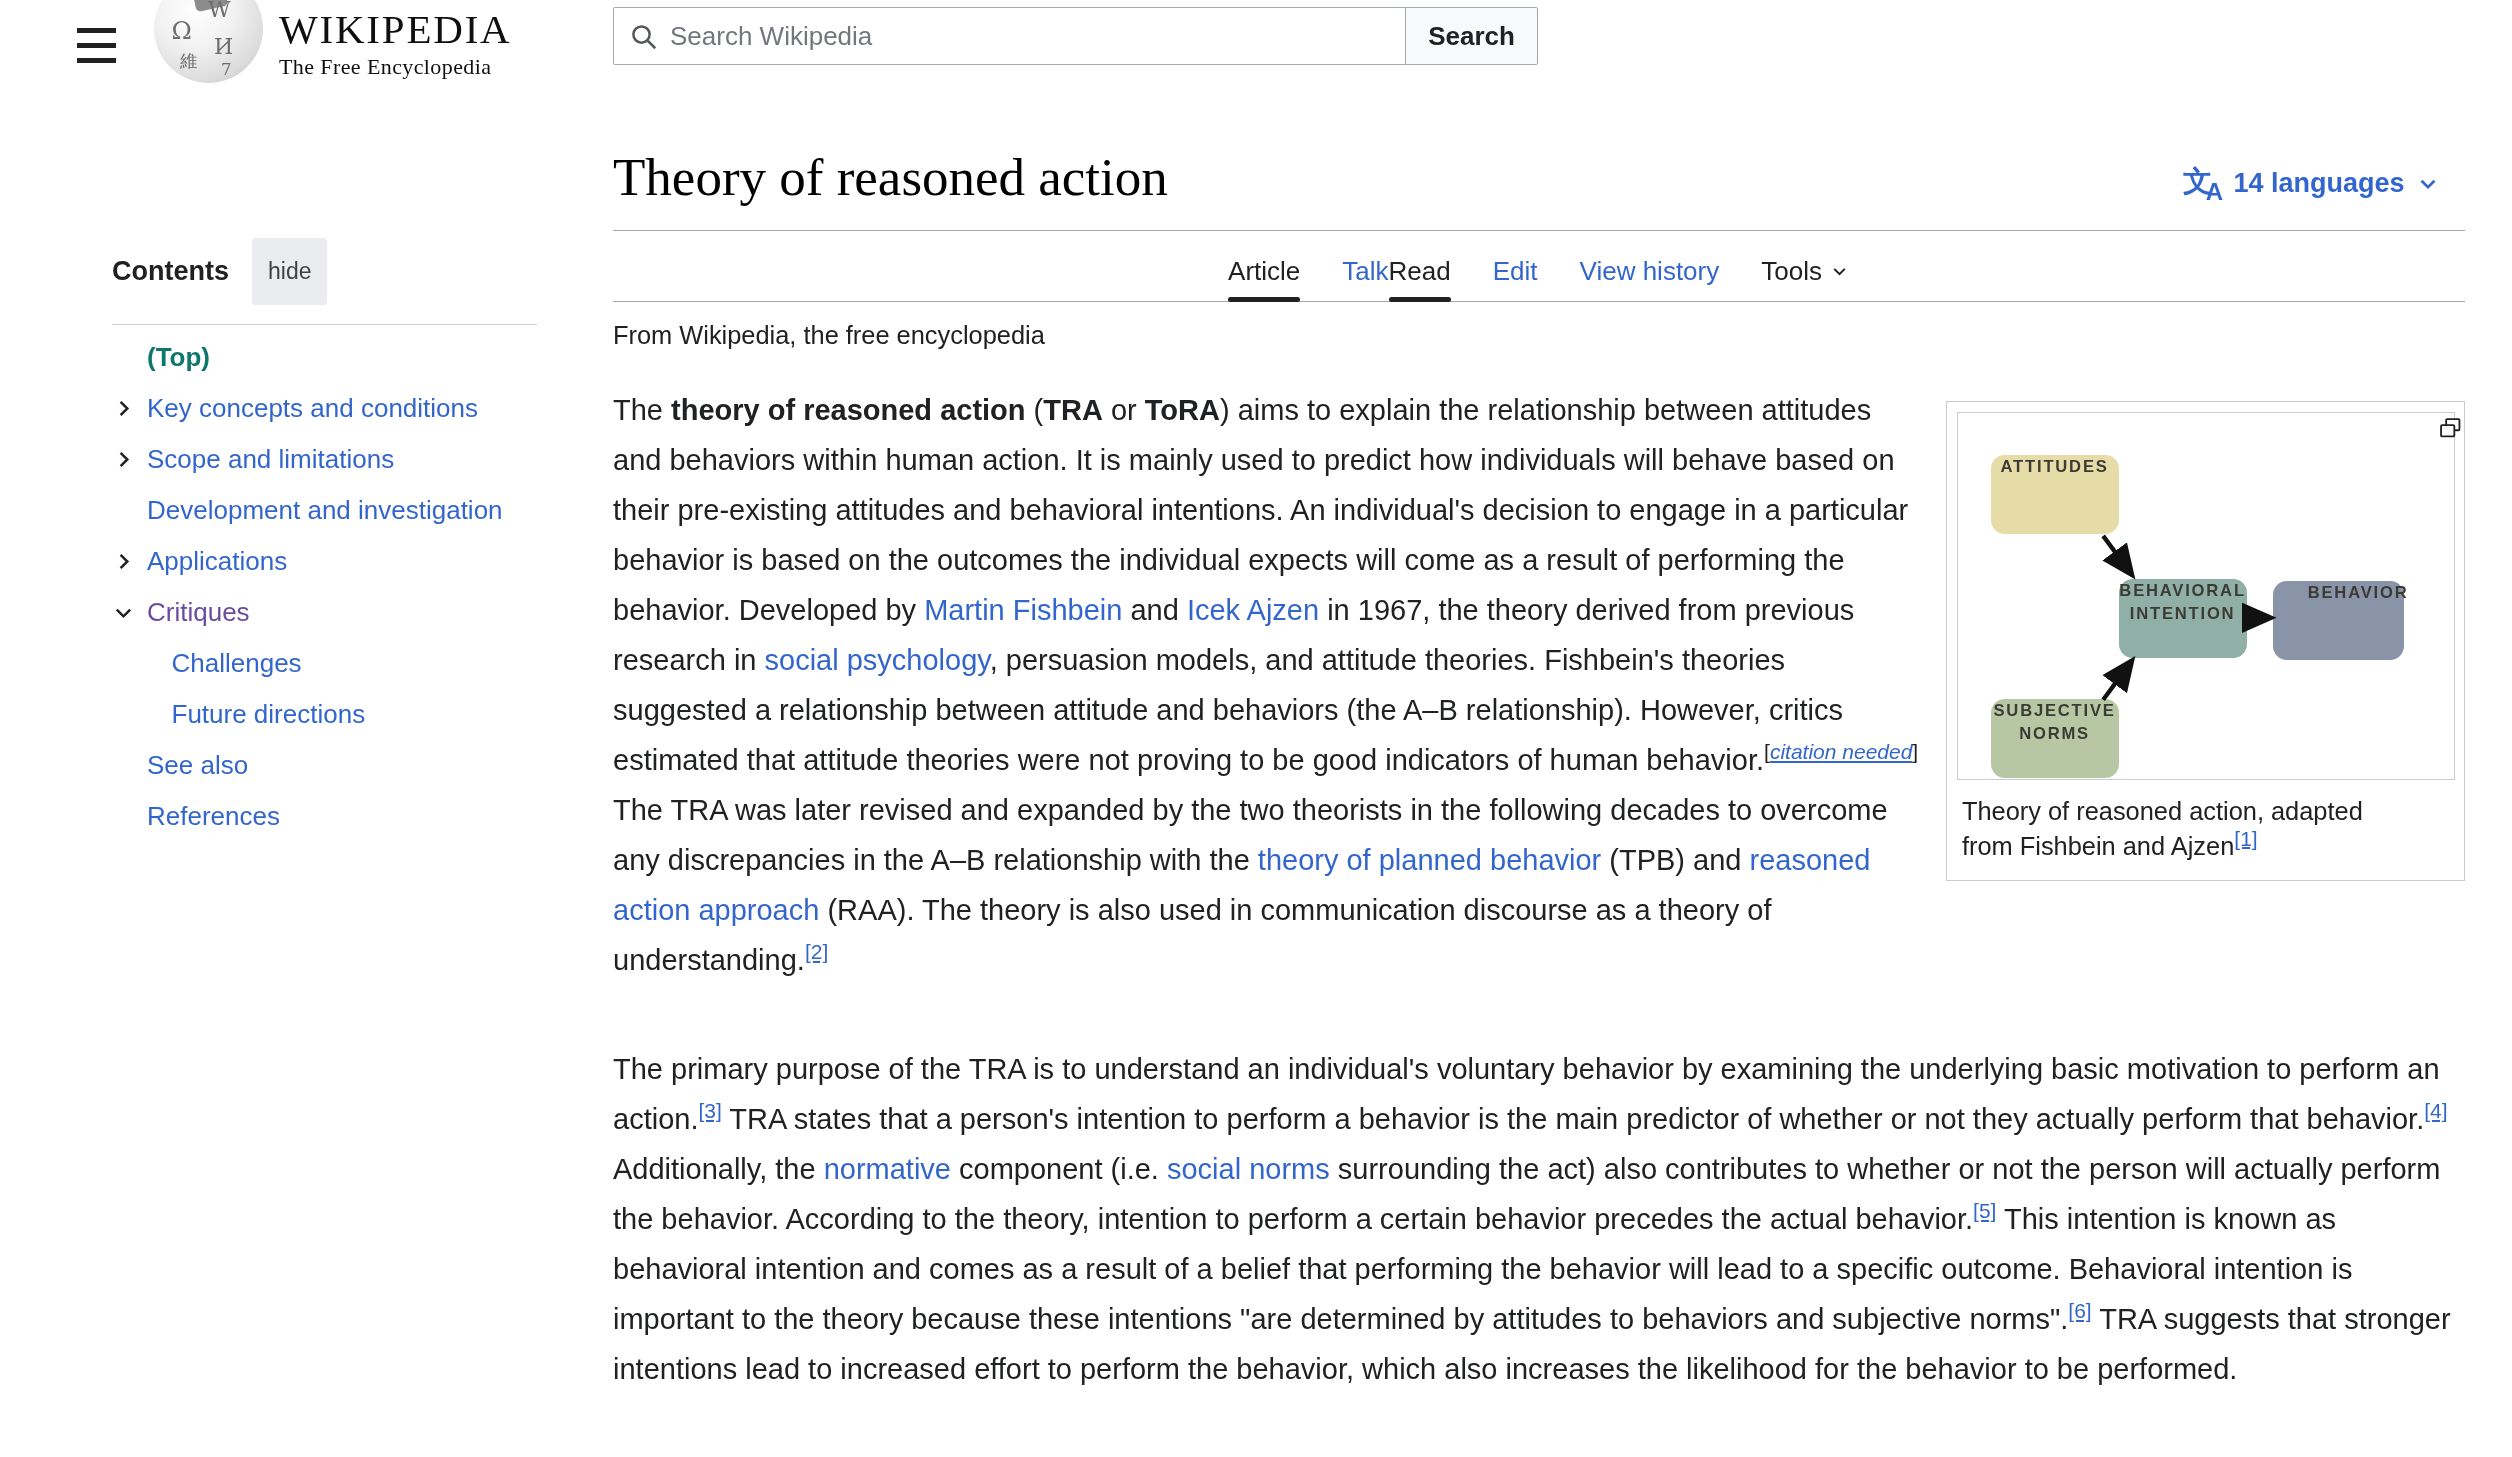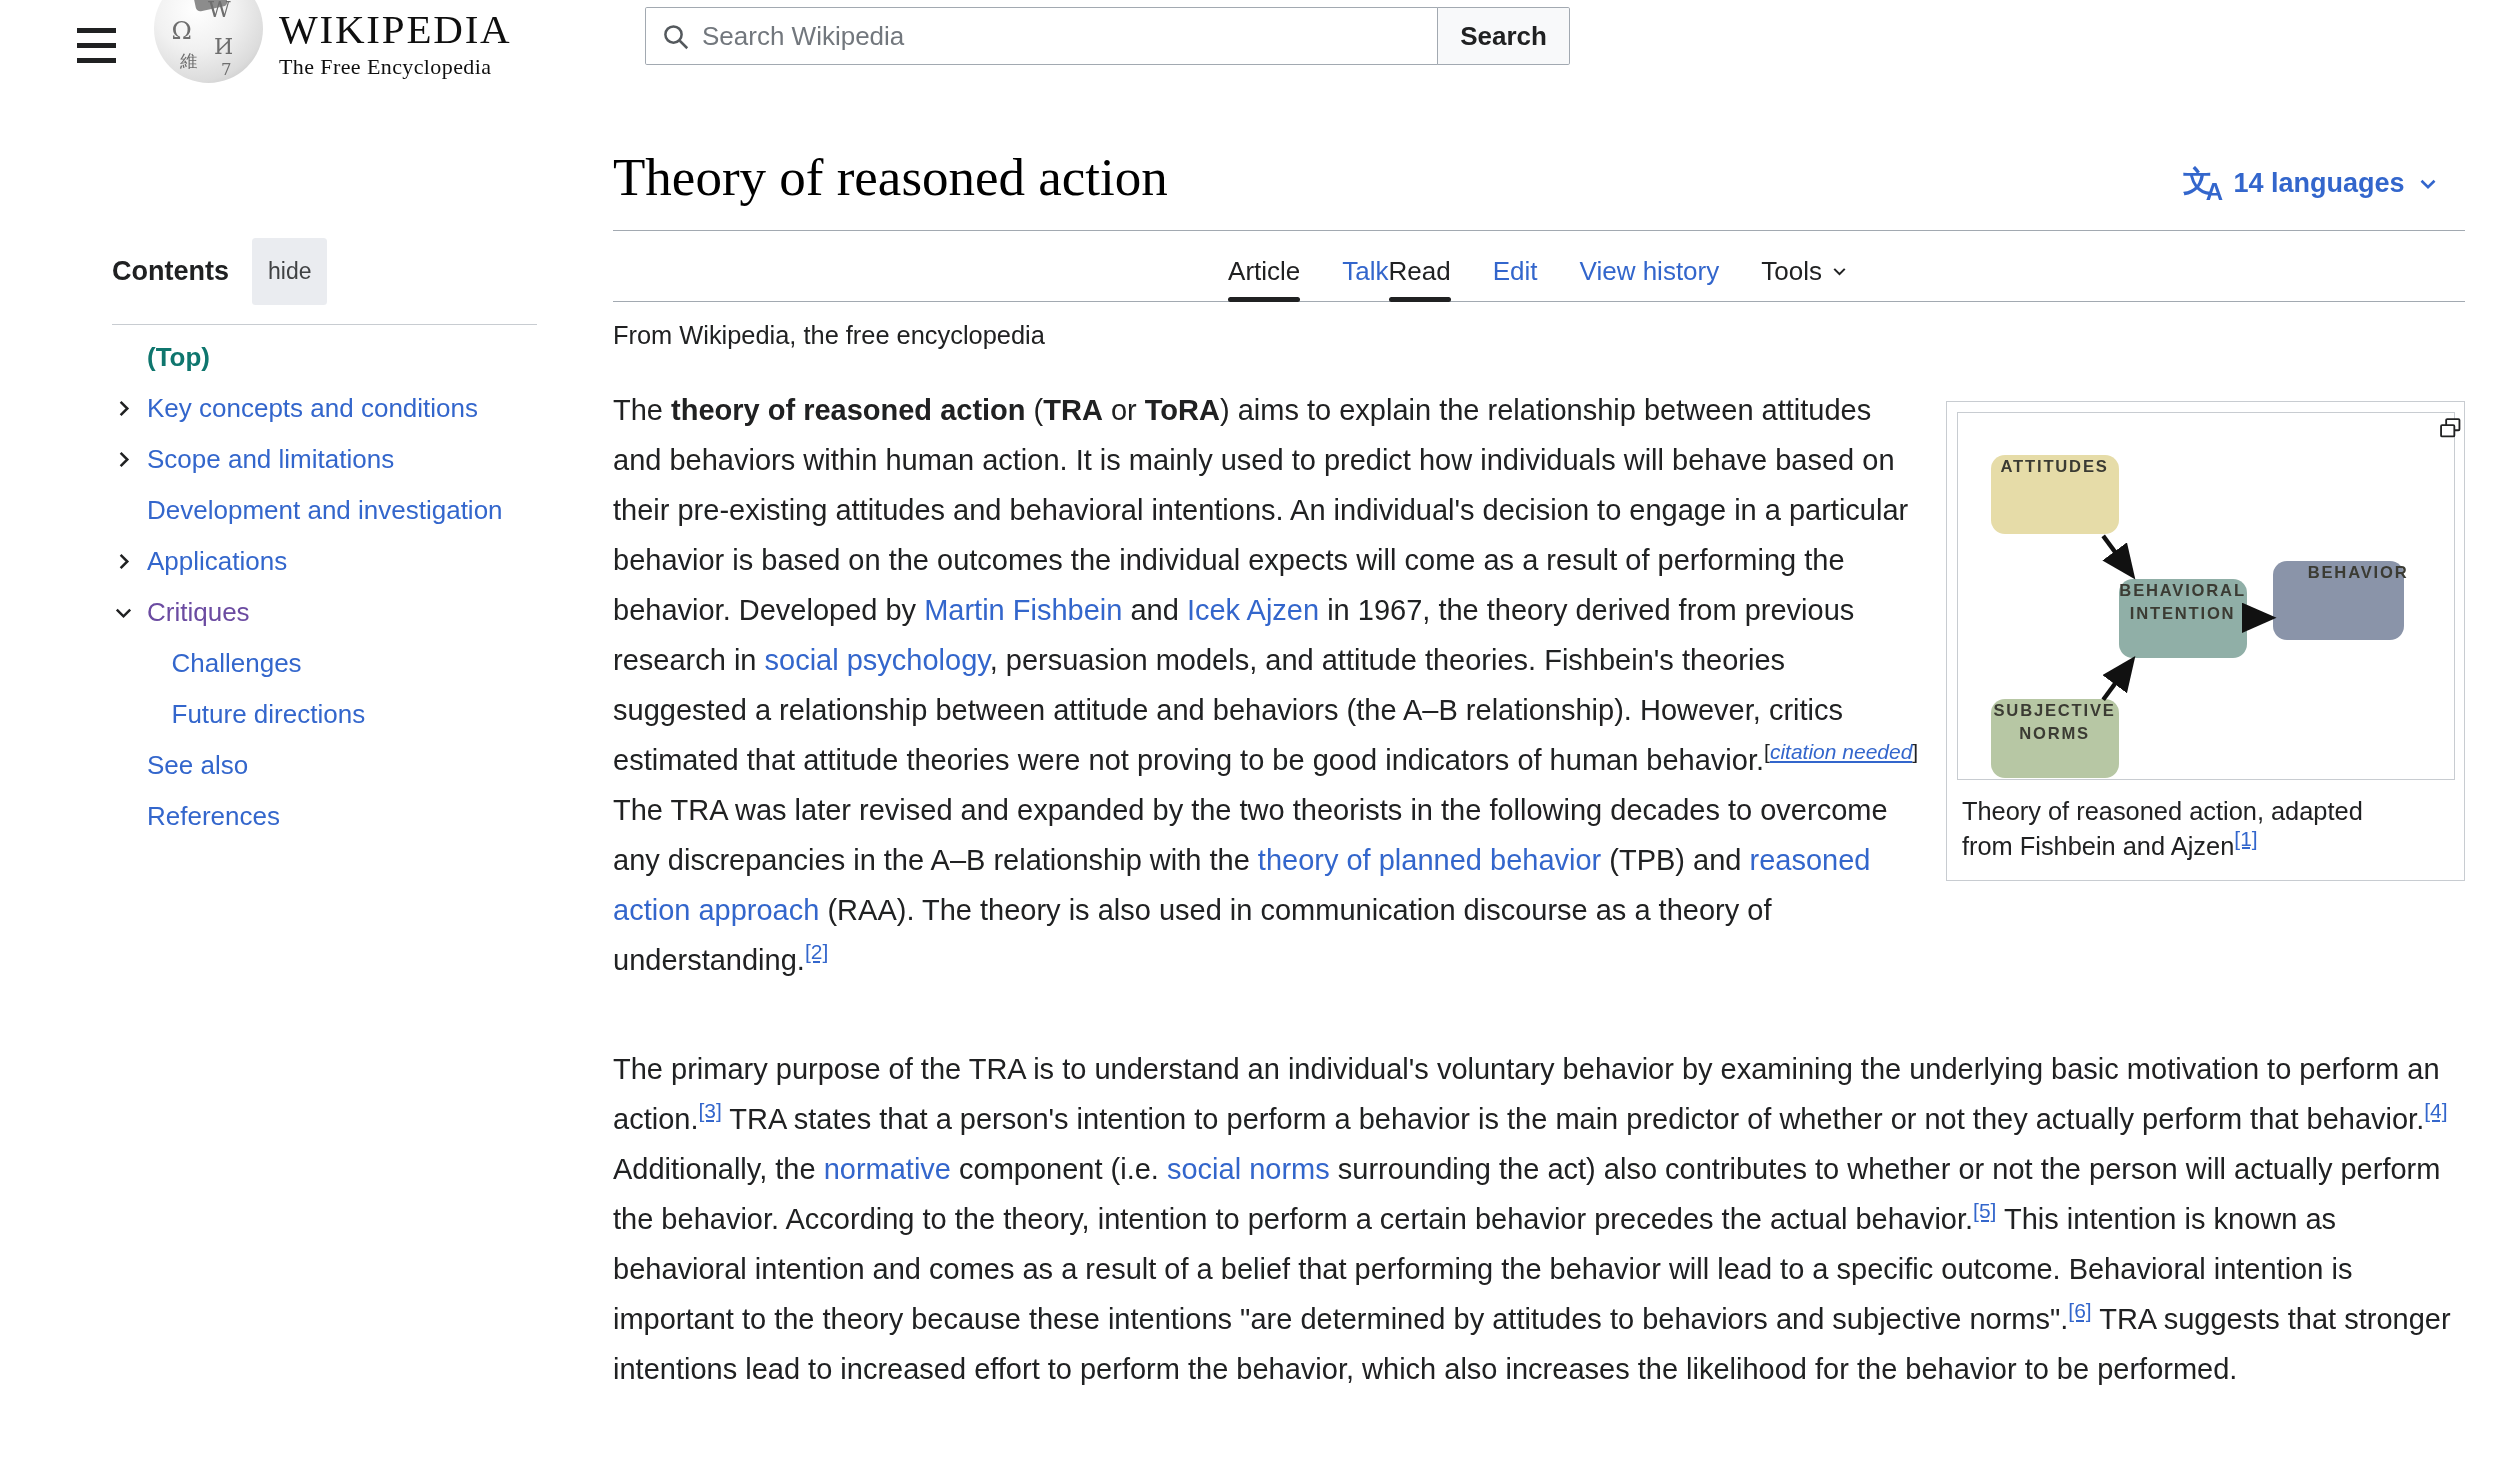--- a/index.html
+++ b/index.html
@@ -14,21 +14,21 @@
   .globe {
     position:absolute; left:154px; top:-26px; width:109px; height:109px; border-radius:50%;
     background:radial-gradient(circle at 38% 32%, #ffffff 0%, #f1f1f1 40%, #dcdcdc 72%, #b5b5b5 100%);
     overflow:hidden;
   }
   .globe .glyph { position:absolute; color:#6e6e6e; font-family:"DejaVu Serif", serif; }
   .globe .piece { position:absolute; left:40px; top:12.3px; width:32px; height:23px; background:#8c8c8c; border-radius:4.4px; transform:rotate(-12deg); }
   .wordmark { position:absolute; left:279px; top:5.3px; font-family:"Liberation Serif","DejaVu Serif",serif; color:#0f0f0f; }
   .wordmark .wm1 { font-size:41px; letter-spacing:1.8px; }
   .wordmark .wm2 { font-size:22px; margin-top:0.9px; letter-spacing:0.4px; }
-  .searchwrap { position:absolute; left:613px; top:7px; display:flex;margin-left:32px; }
+  .searchwrap { position:absolute; left:613px; top:7px; display:flex; }
   .searchbox {
     width:793px; height:58px; border:0.9px solid #a2a9b1; border-radius:1.8px 0 0 1.8px;
     font-size:26px; padding:0 17.5px 0 56px; color:#202122; outline:none;
     font-family:"Liberation Sans", sans-serif; background:#fff;
   }
   .searchbox::placeholder { color:#72777d; }
   .search-icon { position:absolute; left:16px; top:15px; }
   .searchbtn {
     height:58px; width:133px; margin-left:-0.9px; border:0.9px solid #a2a9b1; border-radius:0 1.8px 1.8px 0;
     background:#f8f9fa; font-weight:bold; font-size:26px; color:#202122; cursor:pointer;
@@ -213,21 +213,21 @@
   <div class="infobox">
     <div class="infobox-img">
       <div id="diagram-boxes">
           <div class="diagram-box" style="left: 33px; top: 42px; width: 128px; height: 79px; background: rgb(230, 220, 168);">
             <div class="dl">ATTITUDES</div>
           </div>
           <div class="diagram-box" style="left: 161px; top: 166px; width: 128px; height: 79px; background: rgb(144, 175, 167);">
             <div class="dl">BEHAVIORAL</div>
             <div class="dl">INTENTION</div>
           </div>
-          <div class="diagram-box" style="left: 315px; top: 148px; width: 131px; height: 79px; background: rgb(138, 148, 169); padding-left: 40px;">
+          <div class="diagram-box" style="left: 315px; top: 168px; width: 131px; height: 79px; background: rgb(138, 148, 169); padding-left: 40px;">
             <div class="dl">BEHAVIOR</div>
           </div>
           <div class="diagram-box" style="left: 33px; top: 286px; width: 128px; height: 79px; background: rgb(183, 199, 164);">
             <div class="dl">SUBJECTIVE</div>
             <div class="dl">NORMS</div>
           </div>
         </div>
       <svg class="arrows" viewBox="0 0 568 420">
         <defs>
           <marker id="ah" markerWidth="9" markerHeight="8" refX="6" refY="3.5" orient="auto">

